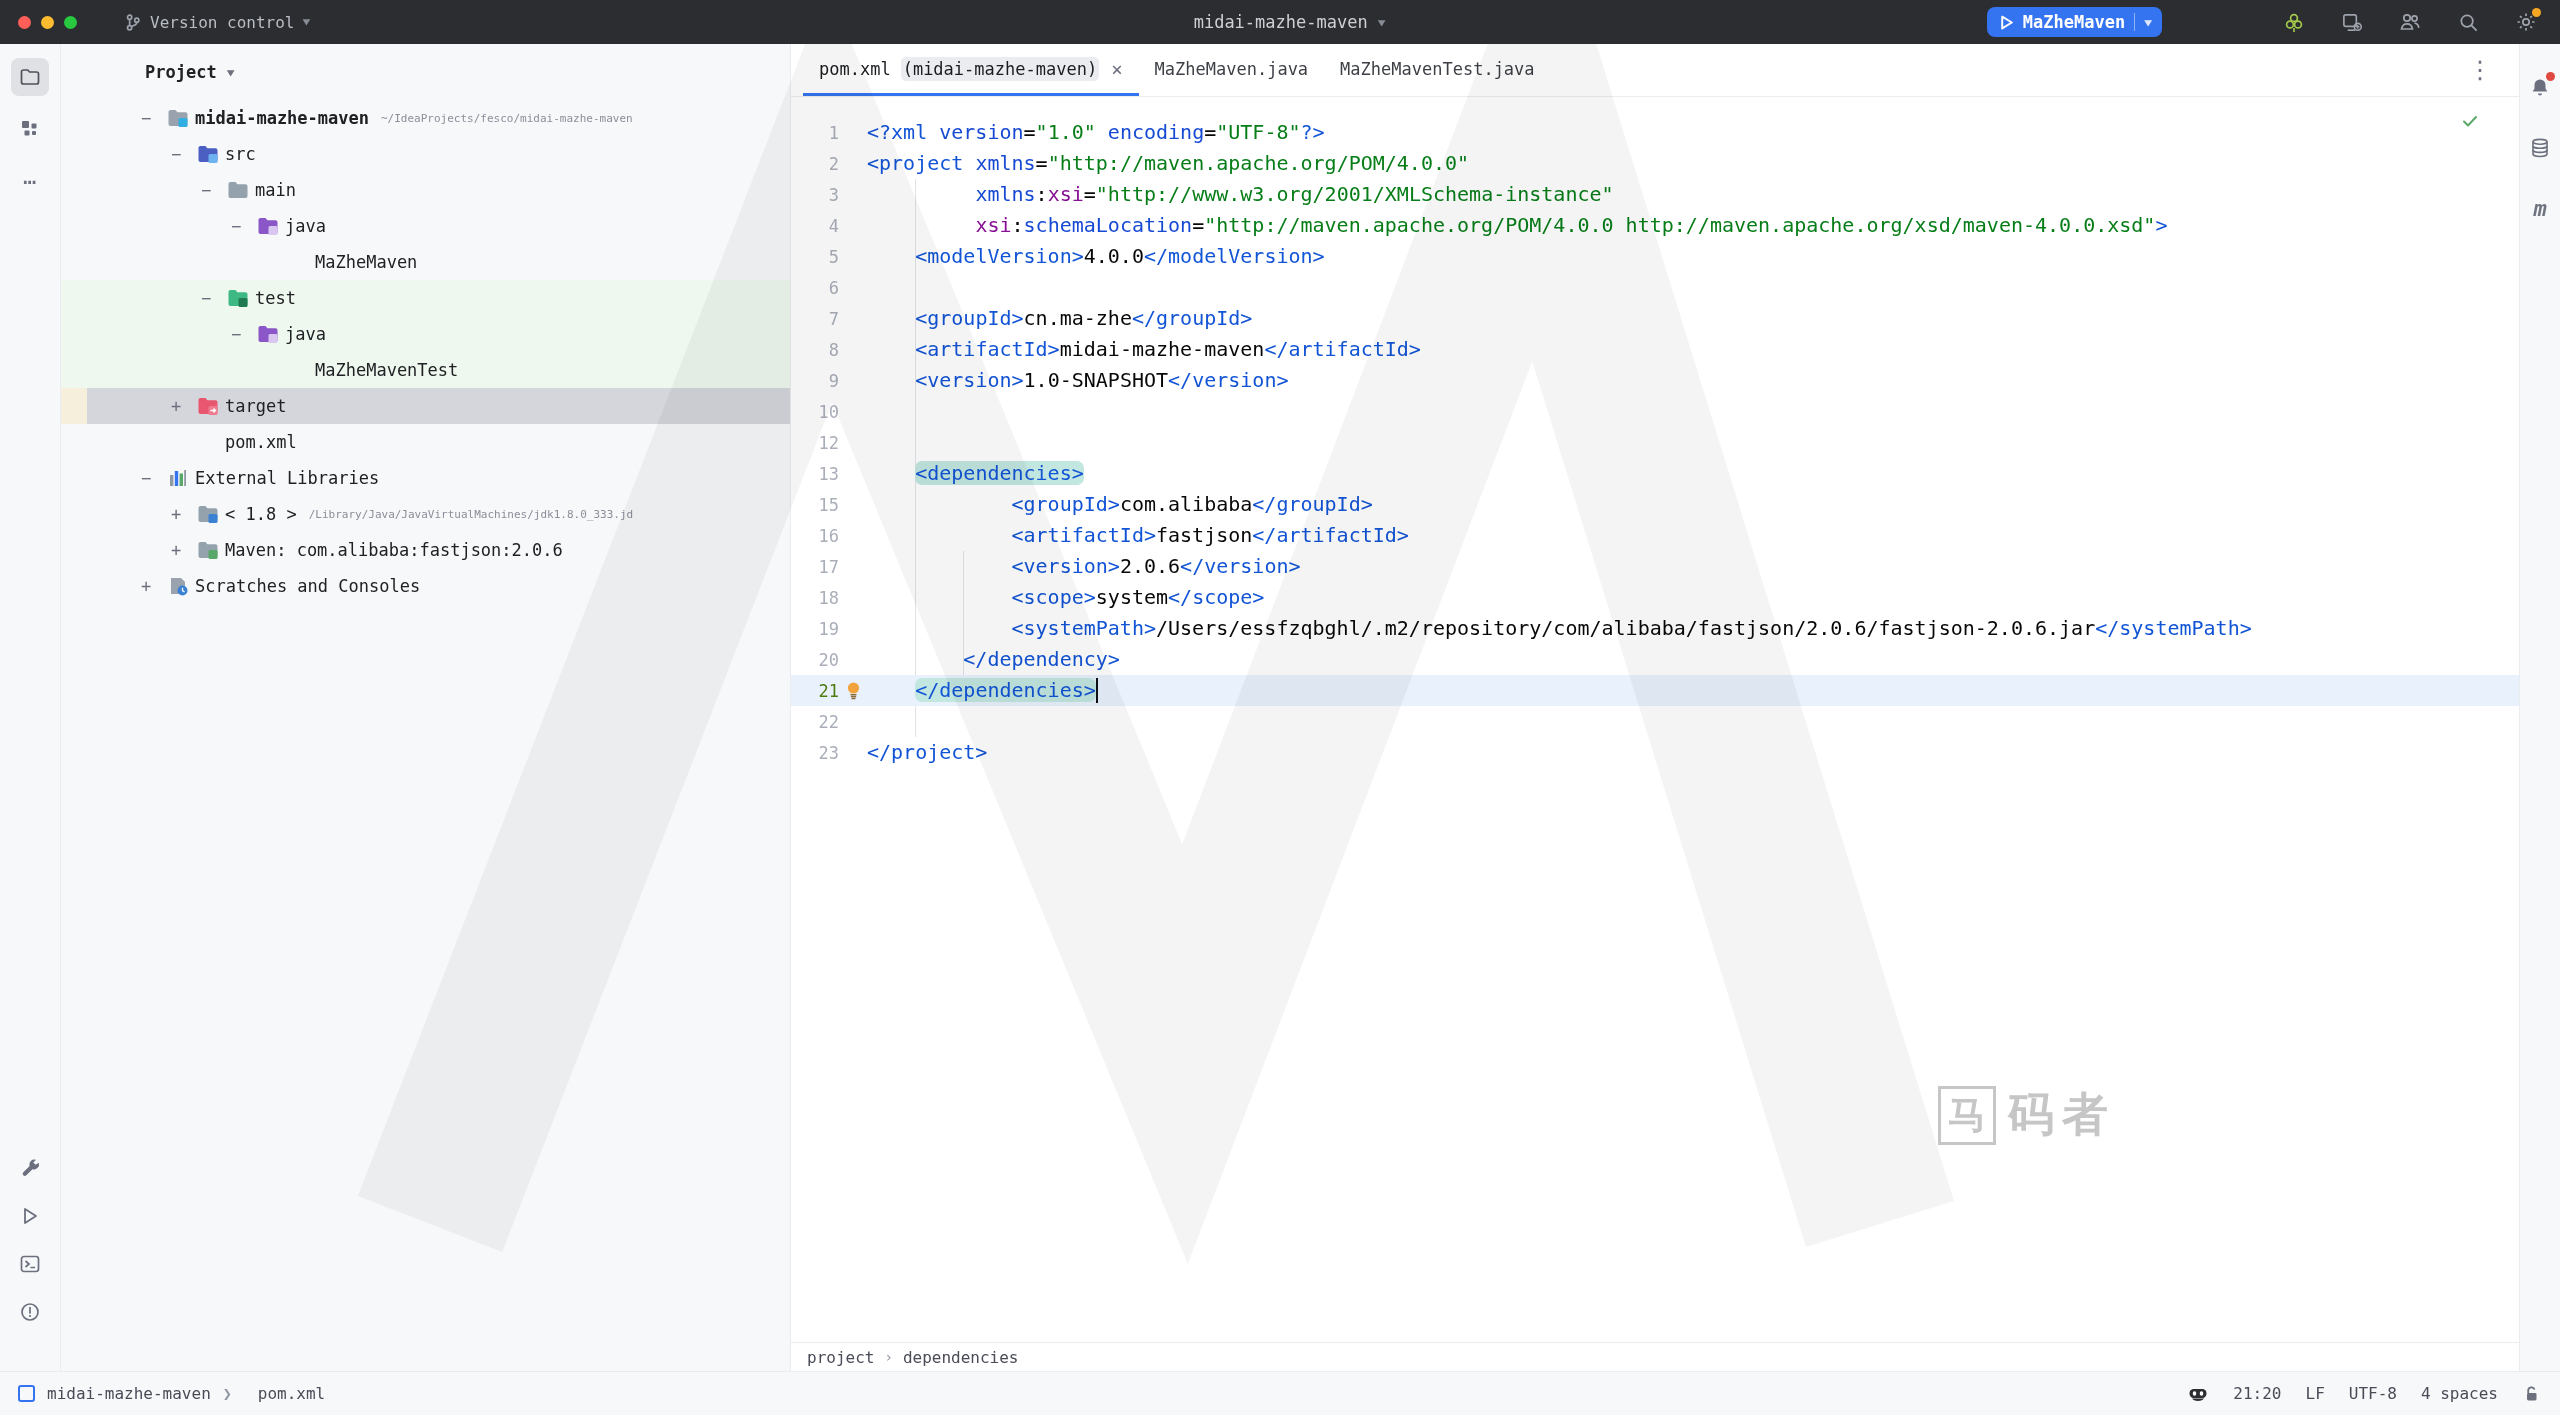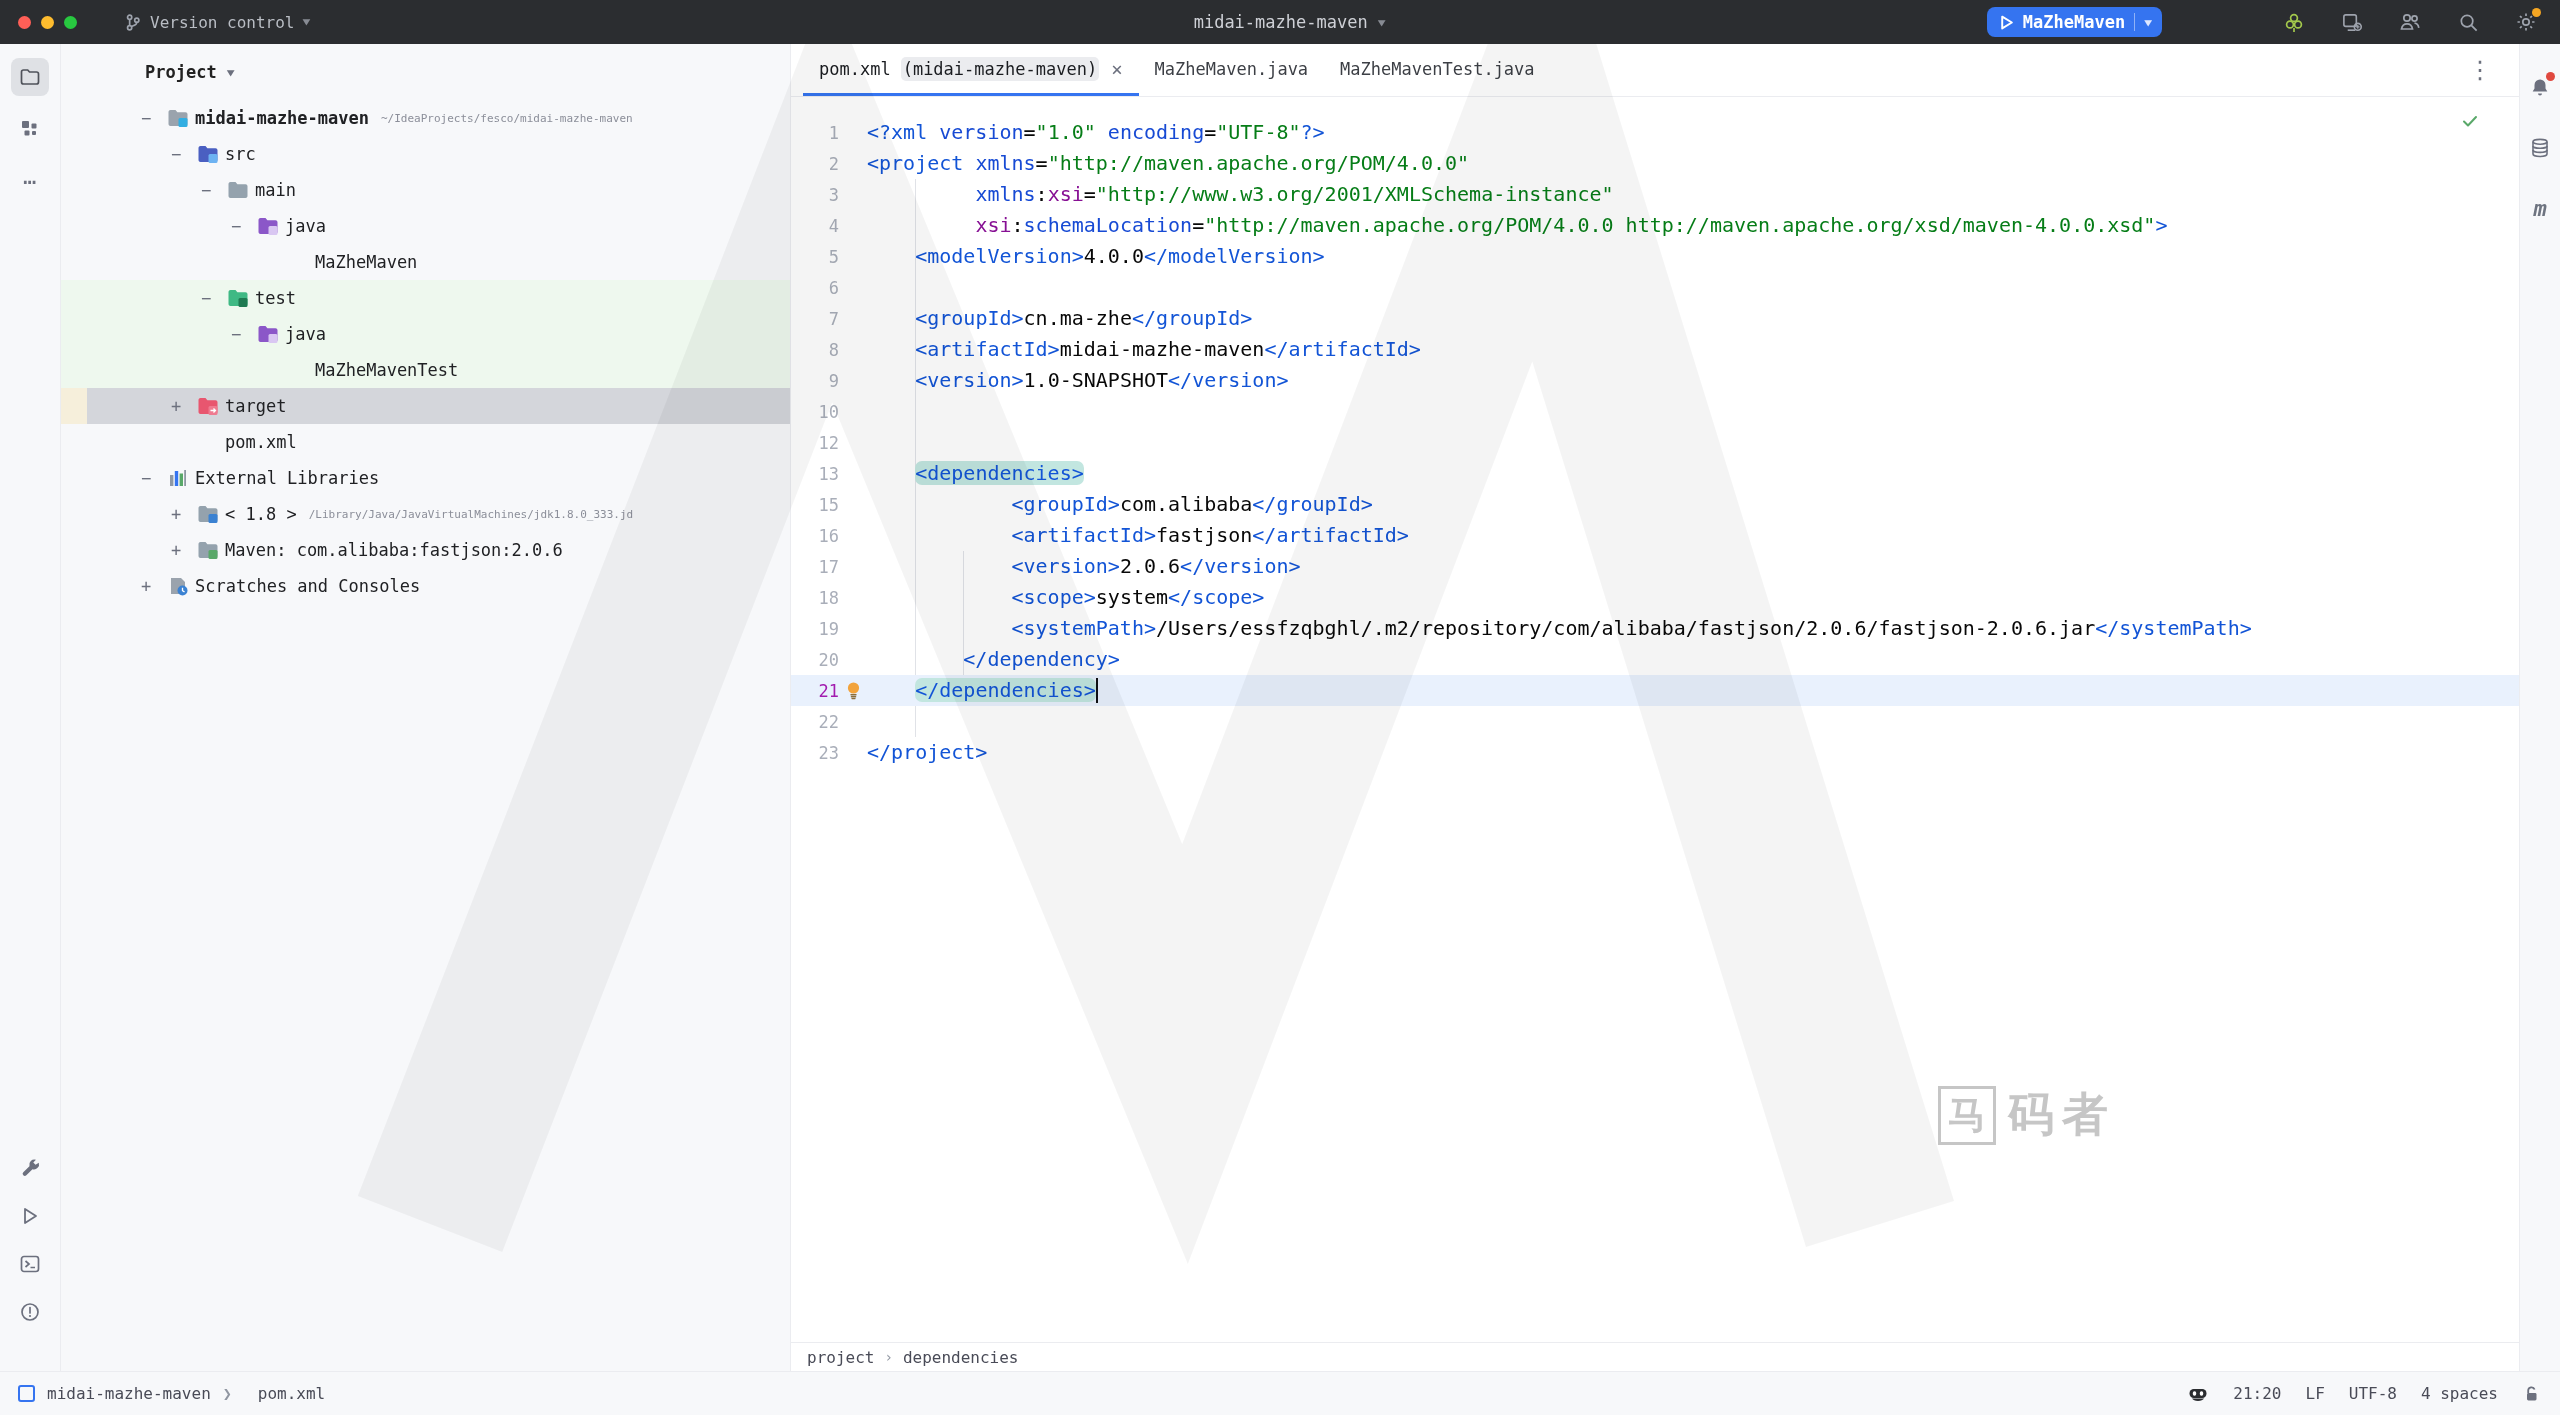--- a/index.html
+++ b/index.html
@@ -52,21 +52,21 @@
   .tab.active{border-bottom-color:#3574f0;color:#1a1c20;}
   .tab .suffix{background:#ebecef;border-radius:5px;padding:2px 2px;}
   .tab .close{color:#6c707e;font-size:19px;margin-left:2px;}
   .tab-kebab{margin-left:auto;align-self:center;margin-right:28px;color:#6c707e;font-size:24px;}
 
   .editor{flex:1;position:relative;overflow:hidden;background:#fff;}
   .code-area{position:absolute;left:0;top:20px;right:0;}
   .code-row{height:31px;display:flex;align-items:center;position:relative;}
   .code-row.current{background:#e9f1fd;}
   .ln{width:48px;flex:none;text-align:right;font-size:17px;color:#a9aeb9;}
-  .code-row.current .ln{color:#a21caf;}
+  .code-row.current .ln{color:#4d7c0f;}
   .bulb-slot{width:28px;flex:none;display:flex;justify-content:center;align-items:center;}
   .code{margin:0;font-family:"DejaVu Sans Mono",monospace;font-size:20px;line-height:31px;white-space:pre;}
   .tk-tag{color:#1254d6;} .tk-attr{color:#174ad4;text-align:right;} .tk-val{color:#067d17;}
   .tk-ns{color:#871094;} .tk-plain{color:#080808;}
   .tk-hl{background:#c2e6e0;border-radius:7px;}
   .caret{display:inline-block;width:2px;height:25px;background:#101114;vertical-align:middle;margin-left:0px;transform:translateY(-1px);}
   .guide{position:absolute;width:1px;background:#e0e2e7;}
   .inspect-widget{position:absolute;top:14px;right:40px;display:flex;flex-direction:column;align-items:center;gap:2px;}
 
   .breadcrumbs{height:28px;flex:none;border-top:1px solid #ebecf0;background:#fff;display:flex;align-items:center;gap:10px;padding-left:16px;font-size:16px;color:#494b57;}

